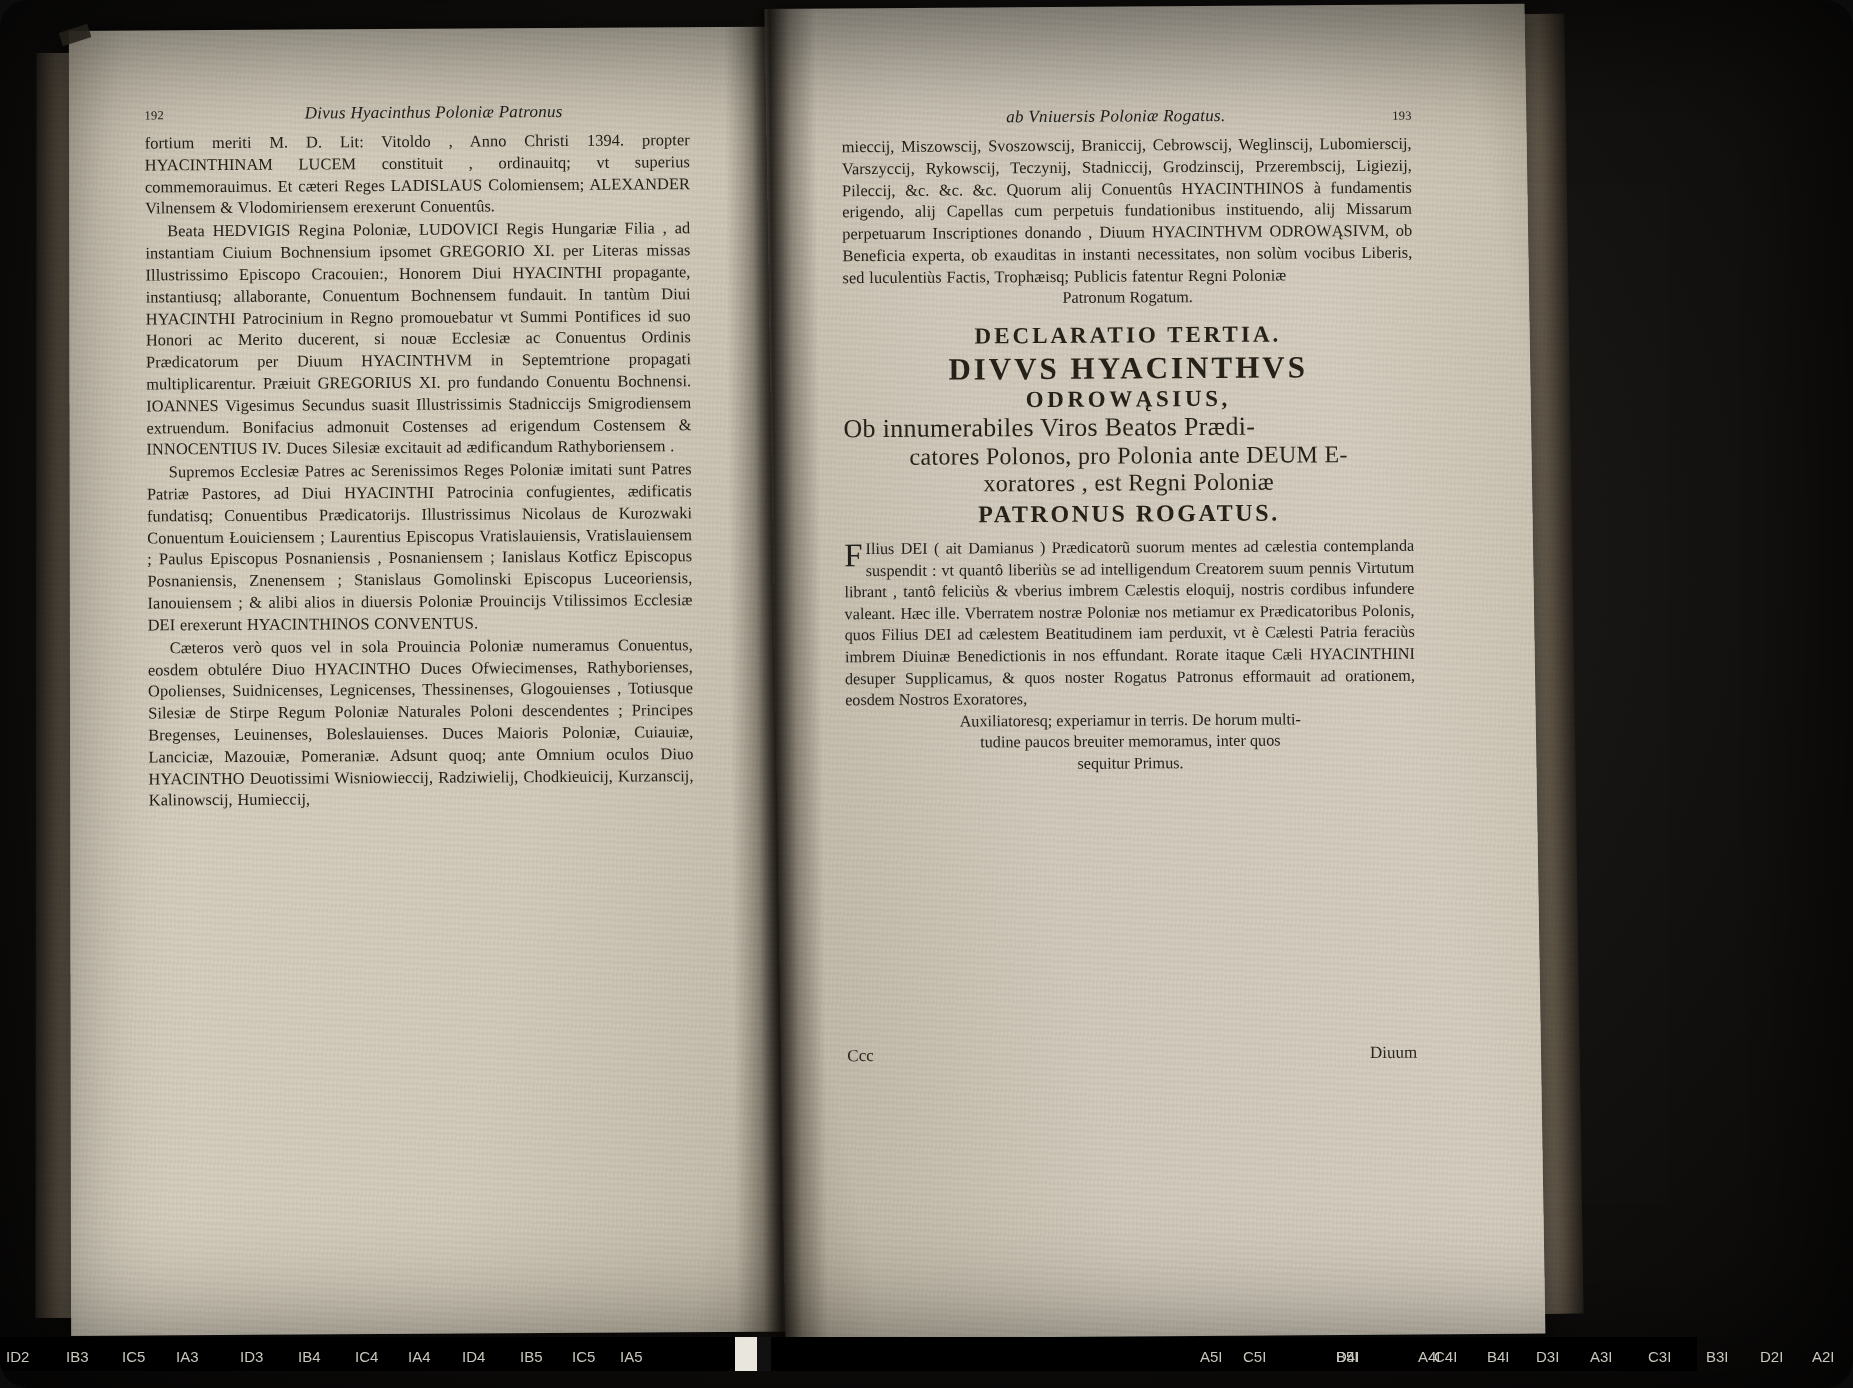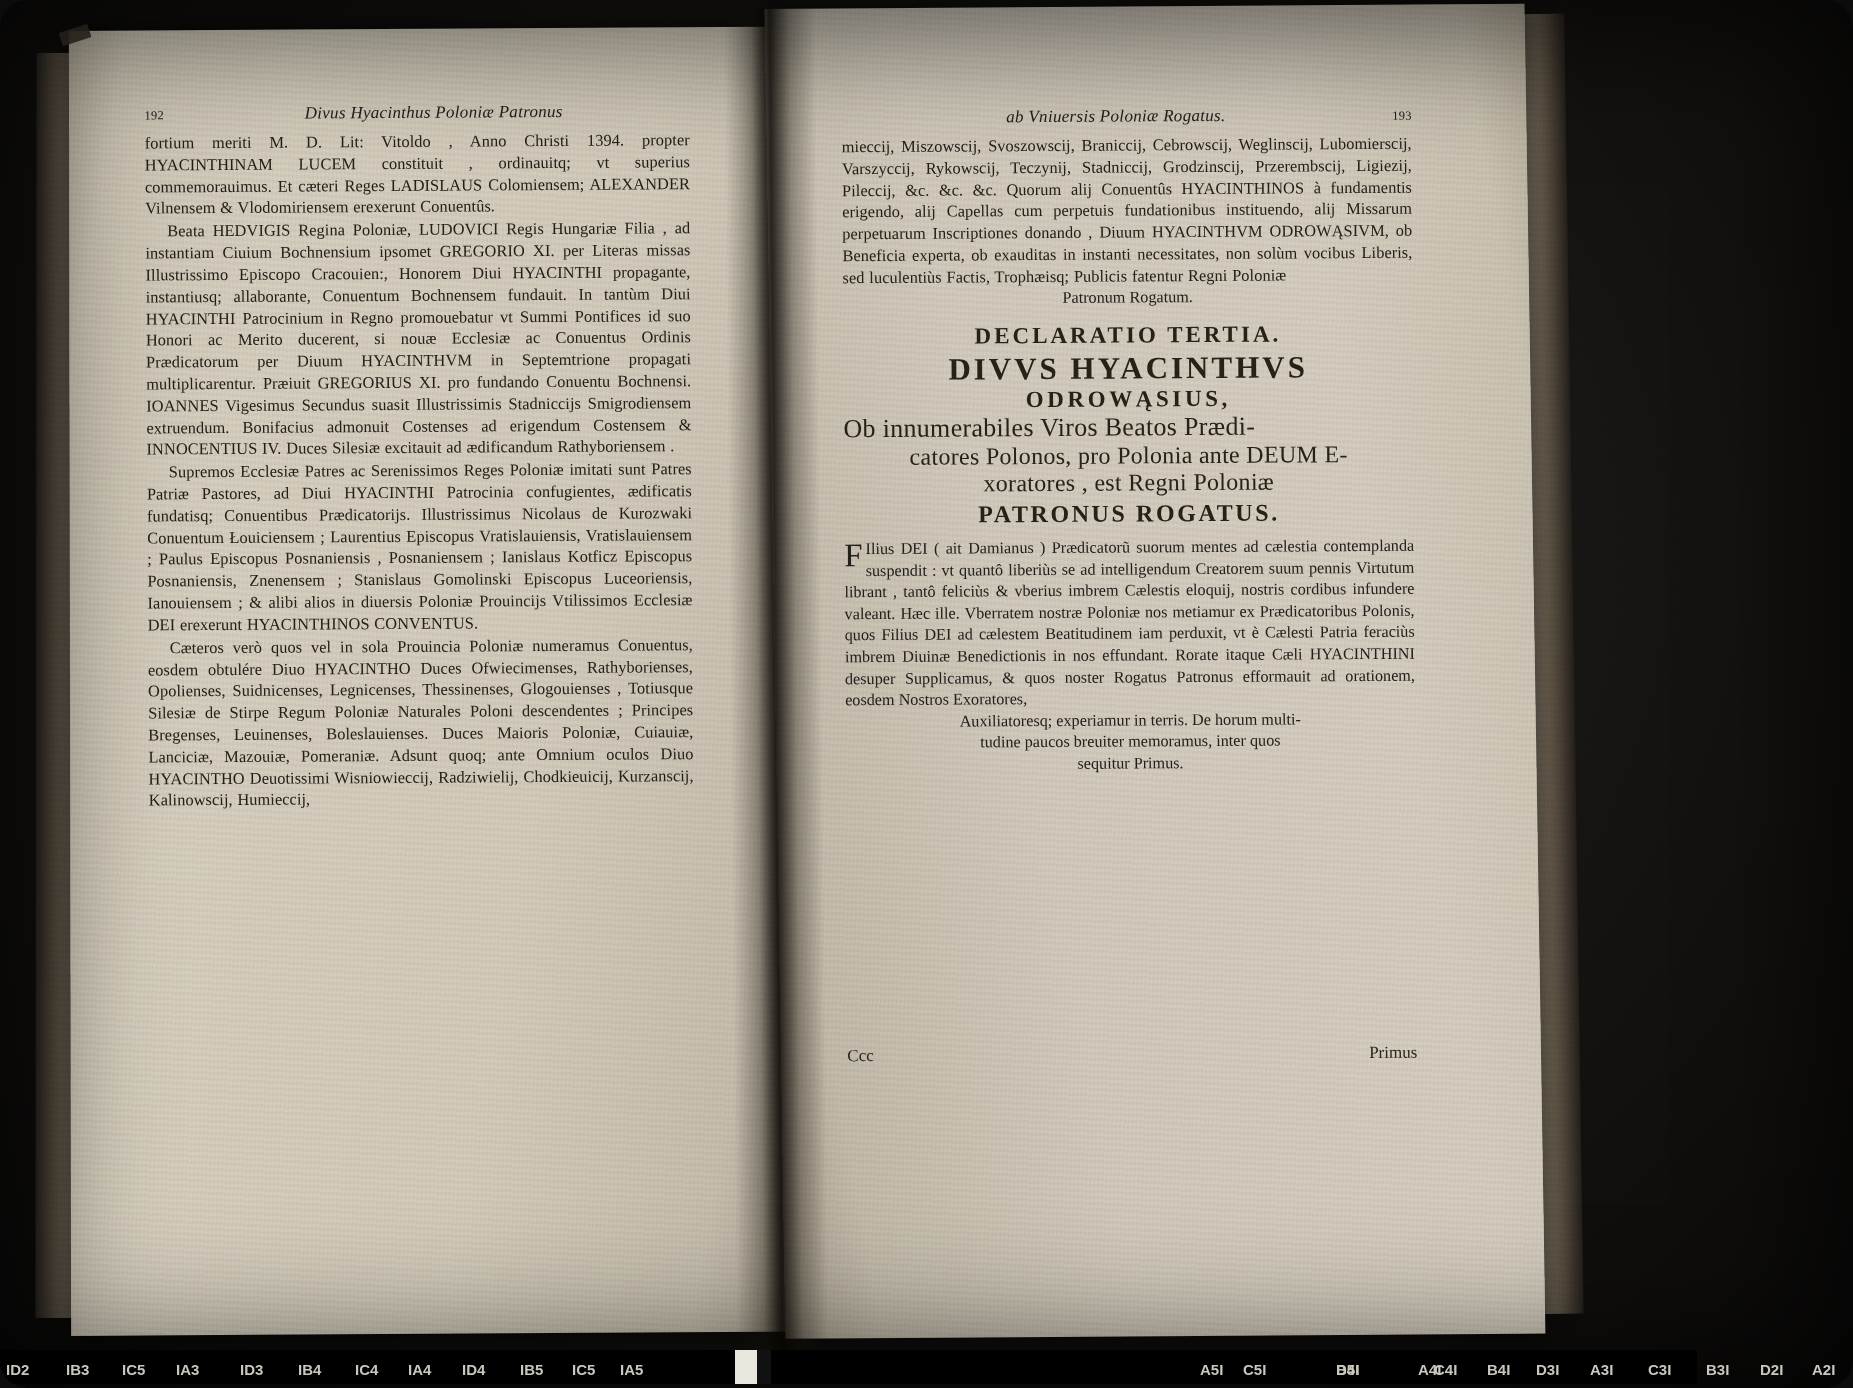--- a/index.html
+++ b/index.html
@@ -202,28 +202,28 @@
     width: 570px;
     display: flex;
     justify-content: space-between;
     font-size: 17px;
     color: #2a261d;
   }
   
   .target-strip {
     position: absolute;
     left: 0;
-    bottom: 4px;
+    bottom: 17px;
     width: 1697px;
     height: 34px;
     background: #000;
     color: #c9c6bd;
     font-family: "Liberation Sans", sans-serif;
     font-size: 15px;
-    font-weight: bold;
+    font-weight: normal;
   }
   .tick {
     position: absolute;
     bottom: 6px;
     white-space: nowrap;
   }
   .strip-white {
     position: absolute;
     left: 735px;
     bottom: 0;
@@ -295,21 +295,21 @@
       <p class="dropcap-para">
         <span class="dropcap">F</span><span>Ilius DEI ( ait Damianus ) Prædicatorũ suorum mentes ad cælestia contemplanda suspendit : vt quantô liberiùs se ad intelligendum Creatorem suum pennis Virtutum librant , tantô feliciùs &amp; vberius imbrem Cælestis eloquij, nostris cordibus infundere valeant. Hæc ille. Vberratem nostræ Poloniæ nos metiamur ex Prædicatoribus Polonis, quos Filius DEI ad cælestem Beatitudinem iam perduxit, vt è Cælesti Patria feraciùs imbrem Diuinæ Benedictionis in nos effundant. Rorate itaque Cæli HYACINTHINI desuper Supplicamus, &amp; quos noster Rogatus Patronus efformauit ad orationem, eosdem Nostros Exoratores,</span>
       </p>
       <p class="centered">Auxiliatoresq; experiamur in terris.   De horum multi-</p>
       <p class="centered">tudine paucos breuiter memoramus, inter quos</p>
       <p class="centered">sequitur Primus.</p>
     </div>
 
     <div class="footline">
       <span>Ccc</span>
-      <span>Primus</span>
+      <span>Diuum</span>
     </div>
   </div>
 
   <div class="fiducial" style="left:60px; top:28px;"></div>
 
   <div class="grain"></div>
   <div class="vignette"></div>
 
   <div class="target-strip">
     <div class="strip-white"></div>

